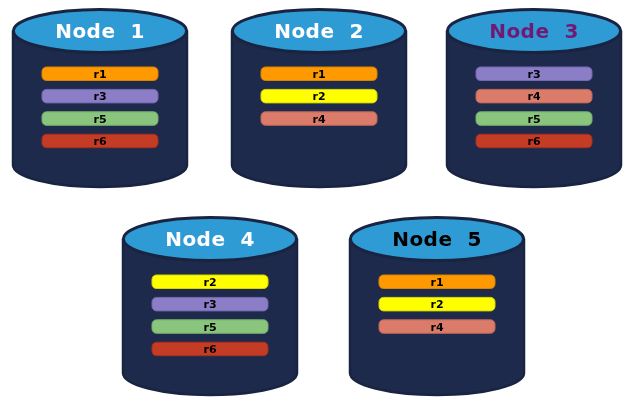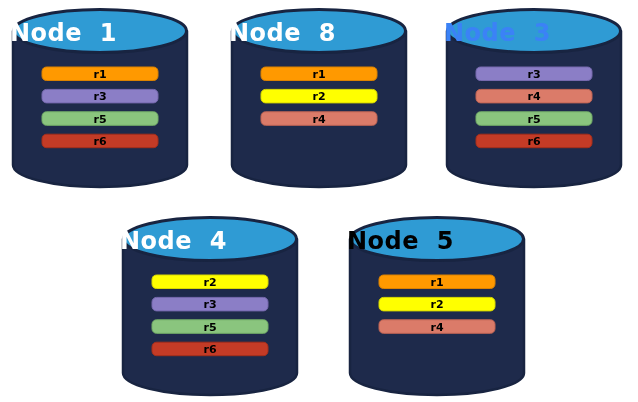--- a/index.html
+++ b/index.html
@@ -23,21 +23,22 @@
   .node svg {
     display: block;
     width: 100%;
     height: 100%;
   }
   .node-title {
     position: absolute;
     left: 0;
     right: 0;
     top: 14px;
-    font-size: 24px;
+    text-align: center;
+    font-size: 20px;
     font-weight: bold;
     letter-spacing: 0.5px;
     white-space: pre;
     -webkit-user-select: none;
     user-select: none;
   }
   .bar-label {
     font-family: "DejaVu Sans", "Liberation Sans", sans-serif;
     font-size: 11px;
     font-weight: bold;
@@ -71,38 +72,38 @@
       <ellipse class="cyl-cap" cx="90" cy="26" rx="86.5" ry="21.5" stroke-width="3" fill="#2F9BD4" stroke="#182441"></ellipse>
       <g class="bars">
           <rect x="32" y="62" width="116" height="13.5" rx="4.5" fill="#FF9900" stroke="#DB8200" stroke-width="1"></rect>
           <text x="90" y="72.8" class="bar-label" fill="#000000">r1</text>
           <rect x="32" y="84.4" width="116" height="13.5" rx="4.5" fill="#FFFF00" stroke="#D9D900" stroke-width="1"></rect>
           <text x="90" y="95.2" class="bar-label" fill="#000000">r2</text>
           <rect x="32" y="106.8" width="116" height="13.5" rx="4.5" fill="#DB7B69" stroke="#C26554" stroke-width="1"></rect>
           <text x="90" y="117.6" class="bar-label" fill="#000000">r4</text>
         </g>
     </svg>
-    <div class="node-title" style="color: rgb(255, 255, 255);">Node  8</div>
+    <div class="node-title" style="color: rgb(255, 255, 255);">Node  2</div>
   </div>
     <div class="node" style="left: 444px; top: 5px;">
     <svg viewBox="0 0 180 186">
       <path class="cyl-body" d="M 3,26 L 3,160 A 87,22 0 0 0 177,160 L 177,26 Z" stroke-width="2.5" stroke-linejoin="round" fill="#1E2A4B" stroke="#182441"></path>
       <ellipse class="cyl-cap" cx="90" cy="26" rx="86.5" ry="21.5" stroke-width="3" fill="#2F9BD4" stroke="#182441"></ellipse>
       <g class="bars">
           <rect x="32" y="62" width="116" height="13.5" rx="4.5" fill="#8B7EC6" stroke="#7669AE" stroke-width="1"></rect>
           <text x="90" y="72.8" class="bar-label" fill="#000000">r3</text>
           <rect x="32" y="84.4" width="116" height="13.5" rx="4.5" fill="#DB7B69" stroke="#C26554" stroke-width="1"></rect>
           <text x="90" y="95.2" class="bar-label" fill="#000000">r4</text>
           <rect x="32" y="106.8" width="116" height="13.5" rx="4.5" fill="#8AC57E" stroke="#74AF68" stroke-width="1"></rect>
           <text x="90" y="117.6" class="bar-label" fill="#000000">r5</text>
           <rect x="32" y="129.2" width="116" height="13.5" rx="4.5" fill="#C43B26" stroke="#A52E1B" stroke-width="1"></rect>
           <text x="90" y="140" class="bar-label" fill="#000000">r6</text>
         </g>
     </svg>
-    <div class="node-title" style="color: #3b82f6;">Node  3</div>
+    <div class="node-title" style="color: #701a75;">Node  3</div>
   </div>
     <div class="node" style="left: 120px; top: 213px;">
     <svg viewBox="0 0 180 186">
       <path class="cyl-body" d="M 3,26 L 3,160 A 87,22 0 0 0 177,160 L 177,26 Z" stroke-width="2.5" stroke-linejoin="round" fill="#1E2A4B" stroke="#182441"></path>
       <ellipse class="cyl-cap" cx="90" cy="26" rx="86.5" ry="21.5" stroke-width="3" fill="#2F9BD4" stroke="#182441"></ellipse>
       <g class="bars">
           <rect x="32" y="62" width="116" height="13.5" rx="4.5" fill="#FFFF00" stroke="#D9D900" stroke-width="1"></rect>
           <text x="90" y="72.8" class="bar-label" fill="#000000">r2</text>
           <rect x="32" y="84.4" width="116" height="13.5" rx="4.5" fill="#8B7EC6" stroke="#7669AE" stroke-width="1"></rect>
           <text x="90" y="95.2" class="bar-label" fill="#000000">r3</text>

